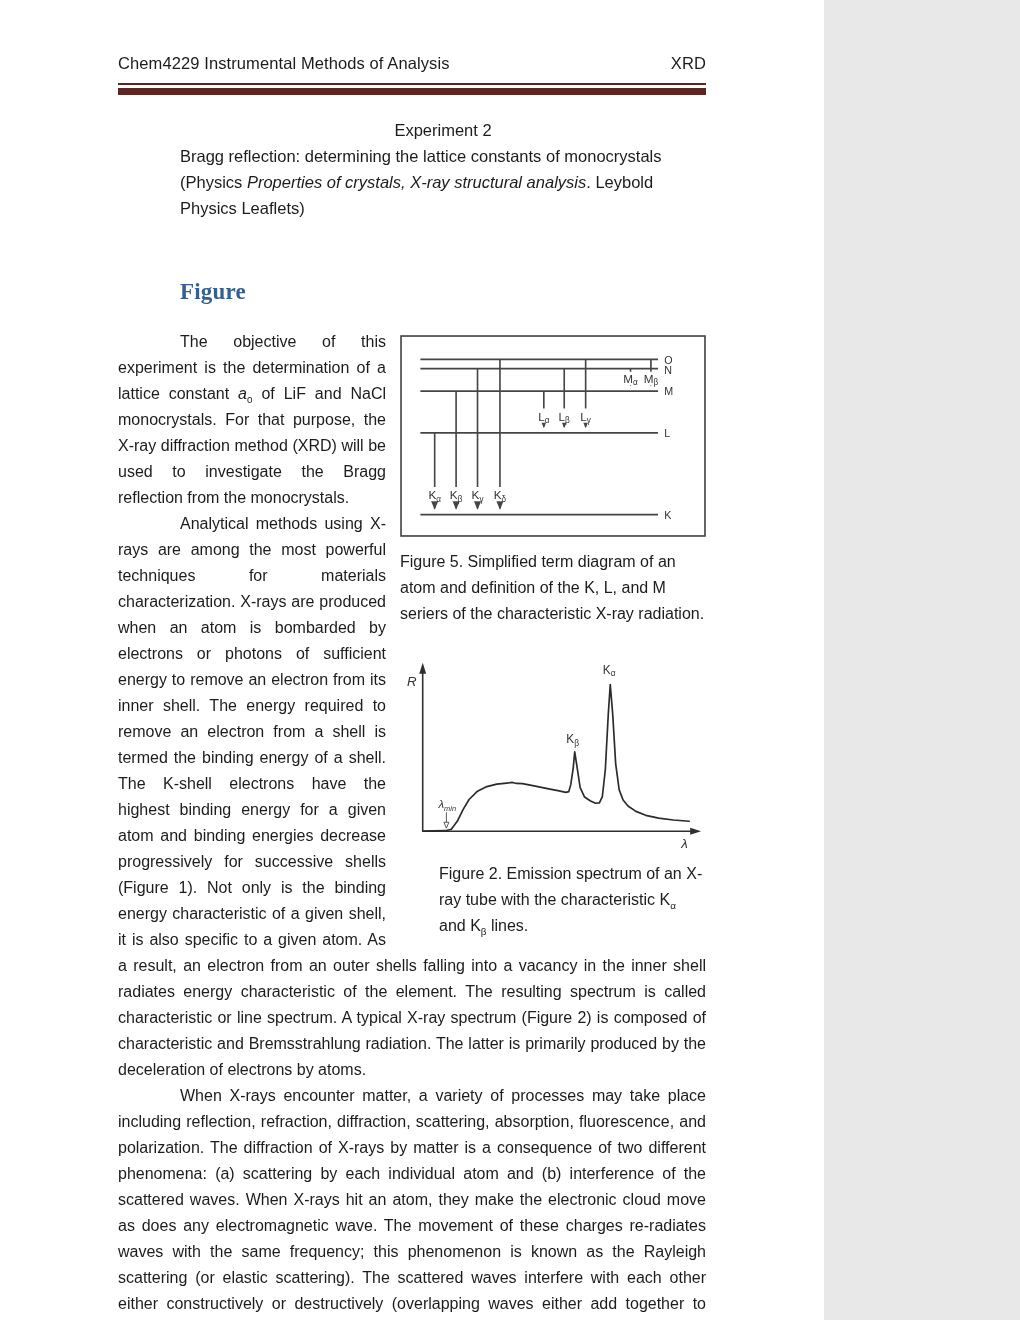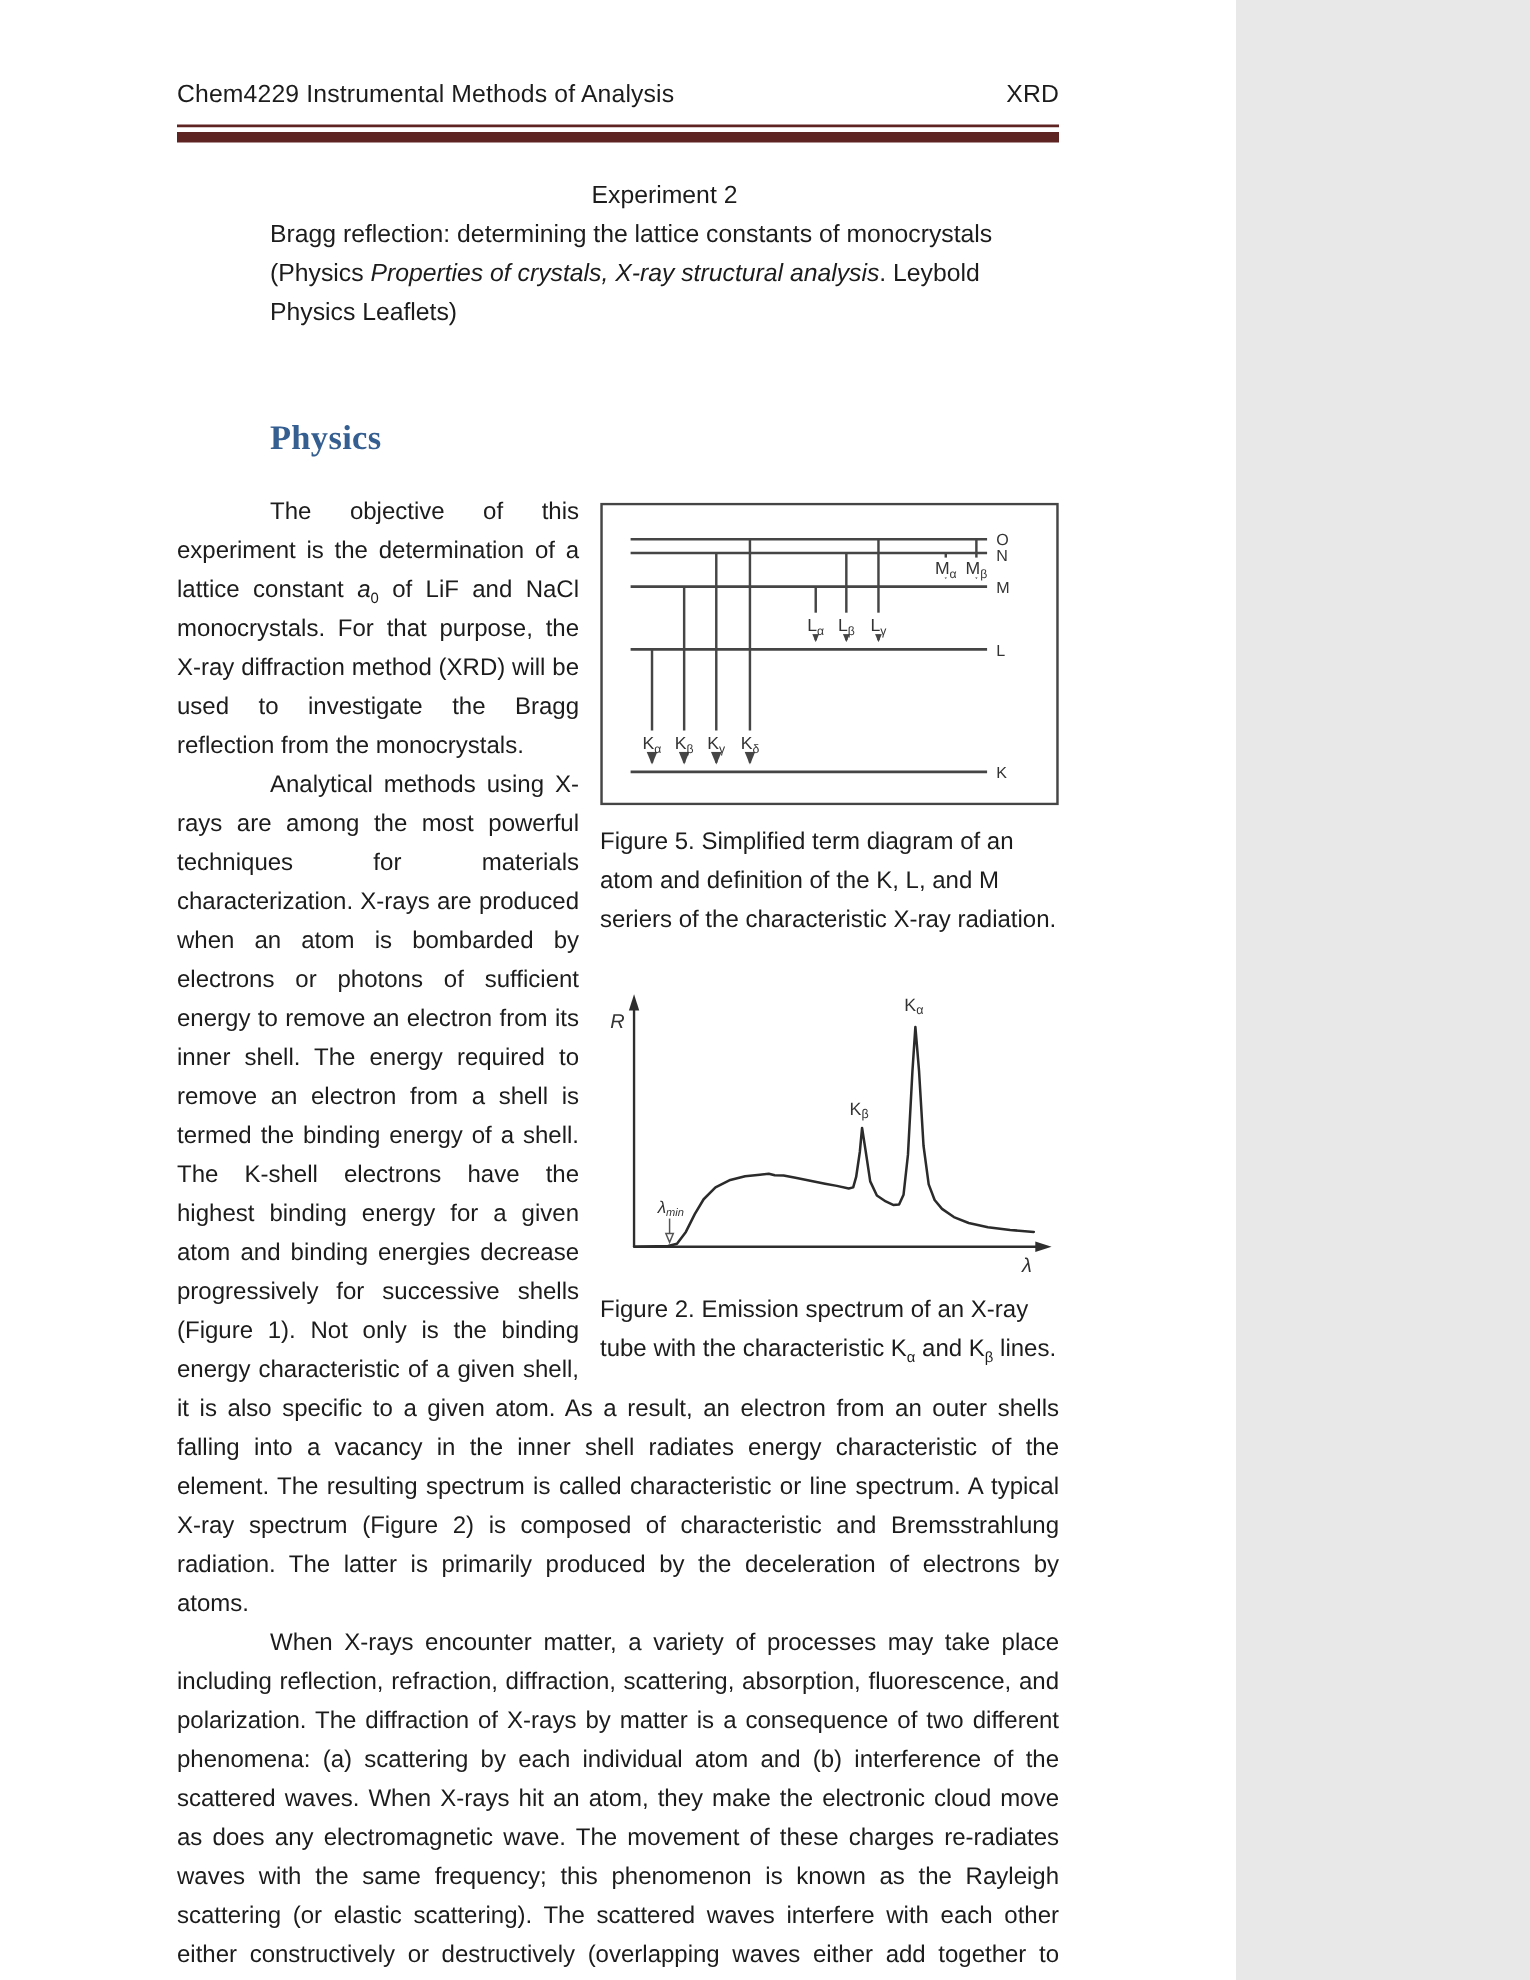--- a/index.html
+++ b/index.html
@@ -28,21 +28,21 @@
   .body-flow { margin-top:24px; font-size:16px; line-height:26px; text-align:justify;
     text-justify:inter-word; }
   .para { margin:0; text-indent:62px; }
   sub.s { font-size:0.62em; line-height:0; }
   var.v { font-style:italic; font-family:inherit; }
   
   .figures { float:right; width:306px; margin:6px 0 4px 14px; }
   .figsvg { display:block; }
   .fig2svg { margin-top:16px; }
   .caption { font-size:16px; line-height:26px; text-align:left; margin-top:12px; }
-  .caption.cap2 { margin-top:10px; }
+  .caption.cap2 { margin-top:10px;margin-left:39px; }
   
   .pagenum { clear:both; padding-left:62px; margin-top:36px; font-size:16.5px; }
   svg text { font-family:"Liberation Sans", sans-serif; fill:#333333; }
 </style>
 </head>
 <body>
 
 <div class="page">
 
   <div class="hdr-row">
@@ -54,21 +54,21 @@
     <div class="rule-gap"></div>
     <div class="rule-bot"></div>
   </div>
 
   <div class="titleblock">
     <div class="t-center">Experiment 2</div>
     <div>Bragg reflection: determining the lattice constants of monocrystals</div>
     <div><span>(Physics </span><em>Properties of crystals, X-ray structural analysis</em><span>. Leybold Physics Leaflets)</span></div>
   </div>
 
-  <h2 class="theory">Physics</h2>
+  <h2 class="theory">Figure</h2>
 
   <div class="body-flow">
 
     <aside class="figures">
 
       <svg class="figsvg" width="306" height="202" viewBox="0 0 300 198" preserveAspectRatio="none">
         <defs>
           <marker id="arrf" markerWidth="6" markerHeight="5" refX="5.2" refY="2.5" orient="auto" markerUnits="strokeWidth">
             <path d="M0,0 L6,2.5 L0,5 Z" fill="#454545"></path>
           </marker>

